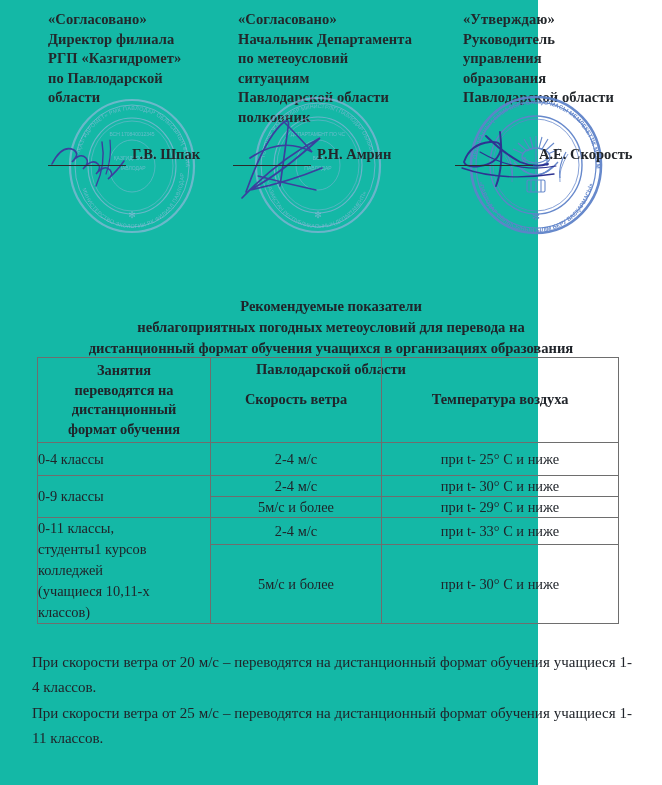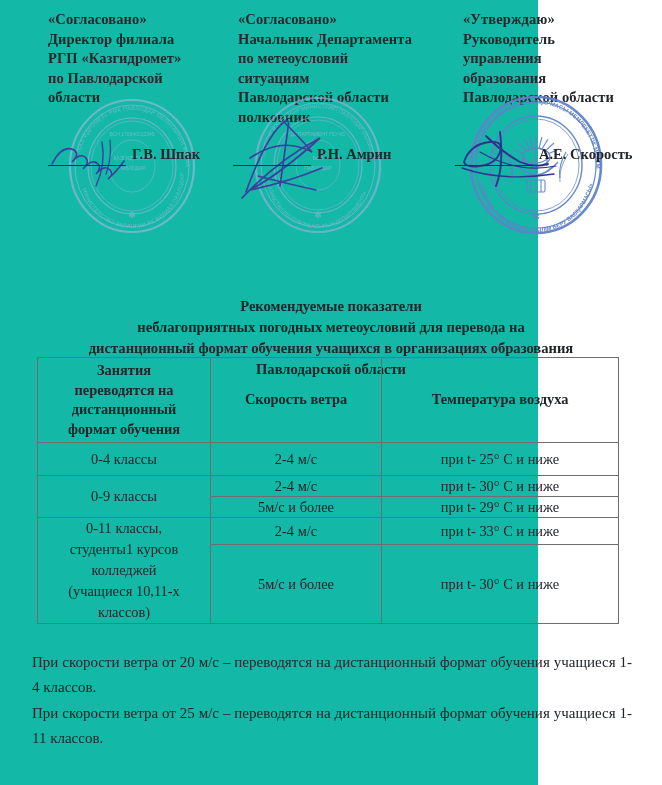--- a/index.html
+++ b/index.html
@@ -105,21 +105,20 @@
     table-layout: fixed;
     font-size: 14.4px;
     color: #20242a;
     border-radius: 31px;
   }
   .tbl td, .tbl th {
     border: 1px solid #6e6e6e;
     padding: 0;
     vertical-align: middle;
     font-weight: normal;
-    text-align: center;
   }
   .tbl th {
     font-weight: bold;
     text-align: center;
     line-height: 19.5px;
     padding: 3px 4px;
   }
   .col-a { width: 173px; }
   .col-b { width: 171px; }
   .col-c { width: 237px; }

